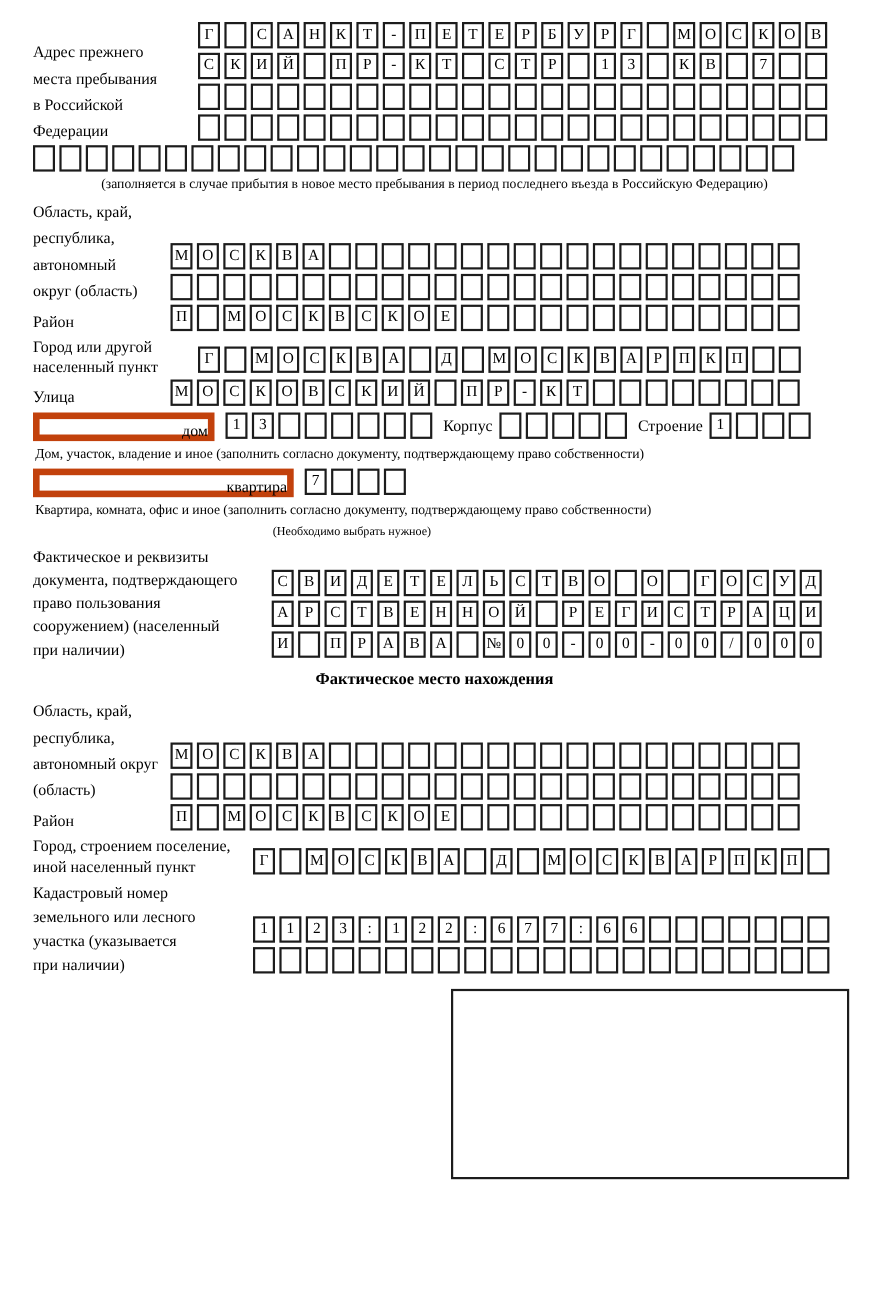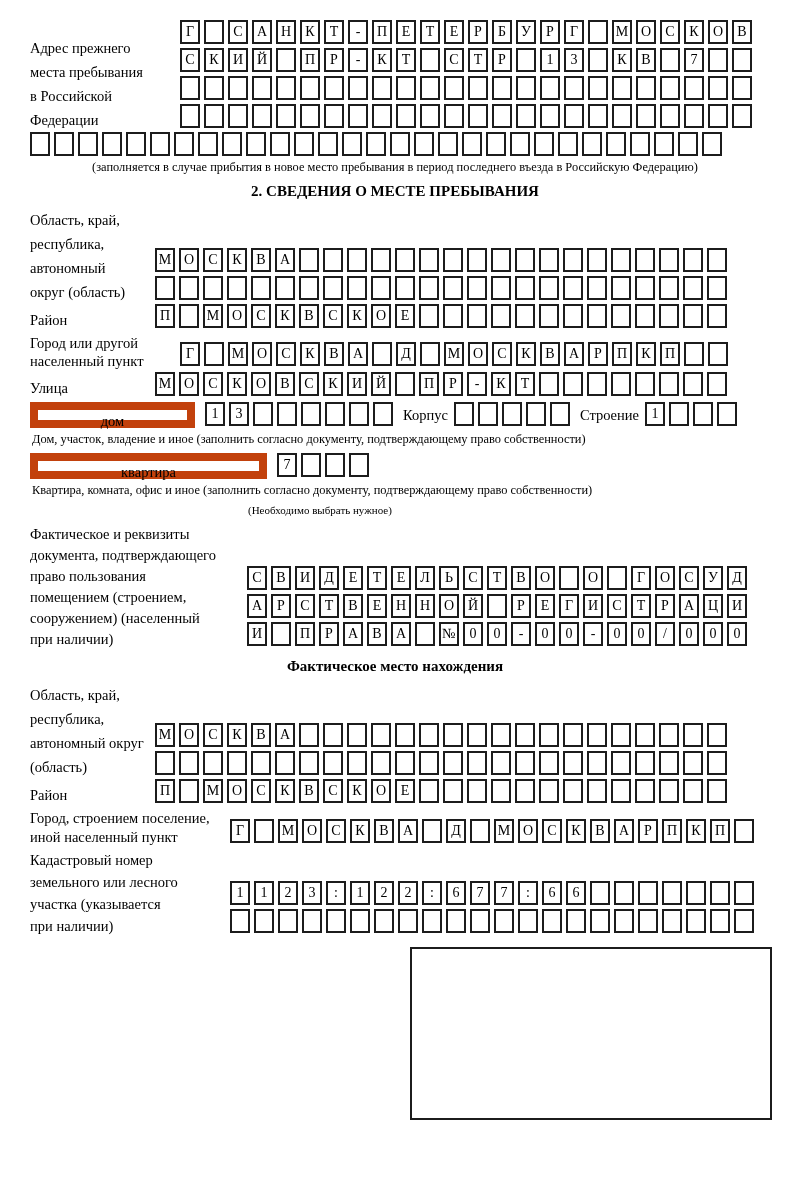--- a/index.html
+++ b/index.html
@@ -21,21 +21,21 @@
     display:inline-block; width:20px; height:24px; border:2px solid #1c1c1c;
     margin-right:4px; text-align:center; font-size:14px; line-height:20px;
     vertical-align:top;
   }
   .indent25 { margin-left:25px; }
   .note { text-align:center; font-size:12.4px; margin:2px 0 6px 0; }
   .sect-title { text-align:center; font-weight:bold; font-size:15px; margin:8px 0 8px 0; }
   .caption { font-size:12.4px; margin:1px 0 6px 2px; }
 
   .inline-box {
-    display:inline-block; border:8px solid #c2410c; height:26px; text-align:center;
+    display:inline-block; border:6px solid #c2410c; height:26px; text-align:right;
     font-size:14.5px; line-height:22px; vertical-align:top; margin-right:10px;
   }
   .dom-box { width:165px; }
   .kv-box { width:237px; }
   .inline-lbl { display:inline-block; font-size:14.5px; line-height:26px; vertical-align:top; margin:0 6px; }
 
   .chk {
     display:inline-block; width:22px; height:26px; border:2px solid #1c1c1c;
     text-align:center; font-size:14px; line-height:22px; vertical-align:top;
   }
@@ -66,21 +66,20 @@
     <div>
       <div class="cellrow"><span class="cell">Г</span><span class="cell"></span><span class="cell">С</span><span class="cell">А</span><span class="cell">Н</span><span class="cell">К</span><span class="cell">Т</span><span class="cell">-</span><span class="cell">П</span><span class="cell">Е</span><span class="cell">Т</span><span class="cell">Е</span><span class="cell">Р</span><span class="cell">Б</span><span class="cell">У</span><span class="cell">Р</span><span class="cell">Г</span><span class="cell"></span><span class="cell">М</span><span class="cell">О</span><span class="cell">С</span><span class="cell">К</span><span class="cell">О</span><span class="cell">В</span></div>
       <div class="cellrow"><span class="cell">С</span><span class="cell">К</span><span class="cell">И</span><span class="cell">Й</span><span class="cell"></span><span class="cell">П</span><span class="cell">Р</span><span class="cell">-</span><span class="cell">К</span><span class="cell">Т</span><span class="cell"></span><span class="cell">С</span><span class="cell">Т</span><span class="cell">Р</span><span class="cell"></span><span class="cell">1</span><span class="cell">3</span><span class="cell"></span><span class="cell">К</span><span class="cell">В</span><span class="cell"></span><span class="cell">7</span><span class="cell"></span><span class="cell"></span></div>
       <div class="cellrow"><span class="cell"></span><span class="cell"></span><span class="cell"></span><span class="cell"></span><span class="cell"></span><span class="cell"></span><span class="cell"></span><span class="cell"></span><span class="cell"></span><span class="cell"></span><span class="cell"></span><span class="cell"></span><span class="cell"></span><span class="cell"></span><span class="cell"></span><span class="cell"></span><span class="cell"></span><span class="cell"></span><span class="cell"></span><span class="cell"></span><span class="cell"></span><span class="cell"></span><span class="cell"></span><span class="cell"></span></div>
       <div class="cellrow"><span class="cell"></span><span class="cell"></span><span class="cell"></span><span class="cell"></span><span class="cell"></span><span class="cell"></span><span class="cell"></span><span class="cell"></span><span class="cell"></span><span class="cell"></span><span class="cell"></span><span class="cell"></span><span class="cell"></span><span class="cell"></span><span class="cell"></span><span class="cell"></span><span class="cell"></span><span class="cell"></span><span class="cell"></span><span class="cell"></span><span class="cell"></span><span class="cell"></span><span class="cell"></span><span class="cell"></span></div>
     </div>
   </div>
   <div class="cellrow"><span class="cell"></span><span class="cell"></span><span class="cell"></span><span class="cell"></span><span class="cell"></span><span class="cell"></span><span class="cell"></span><span class="cell"></span><span class="cell"></span><span class="cell"></span><span class="cell"></span><span class="cell"></span><span class="cell"></span><span class="cell"></span><span class="cell"></span><span class="cell"></span><span class="cell"></span><span class="cell"></span><span class="cell"></span><span class="cell"></span><span class="cell"></span><span class="cell"></span><span class="cell"></span><span class="cell"></span><span class="cell"></span><span class="cell"></span><span class="cell"></span><span class="cell"></span><span class="cell"></span></div>
   <div class="note">(заполняется в случае прибытия в новое место пребывания в период последнего въезда в Российскую Федерацию)</div>
 
-  <div class="sect-title">2. СВЕДЕНИЯ О МЕСТЕ ПРЕБЫВАНИЯ</div>
 
   <div class="frow">
     <div class="flabel w125">
         <div>Область, край,</div>
         <div>республика,</div>
         <div>автономный</div>
         <div>округ (область)</div>
       </div>
     <div>
       <div class="cellrow"><span class="cell">М</span><span class="cell">О</span><span class="cell">С</span><span class="cell">К</span><span class="cell">В</span><span class="cell">А</span><span class="cell"></span><span class="cell"></span><span class="cell"></span><span class="cell"></span><span class="cell"></span><span class="cell"></span><span class="cell"></span><span class="cell"></span><span class="cell"></span><span class="cell"></span><span class="cell"></span><span class="cell"></span><span class="cell"></span><span class="cell"></span><span class="cell"></span><span class="cell"></span><span class="cell"></span><span class="cell"></span></div>
@@ -116,21 +115,20 @@
   </div>
   <div class="caption">Квартира, комната, офис и иное (заполнить согласно документу, подтверждающему право собственности)</div>
 
   <div class="choose-note">(Необходимо выбрать нужное)</div>
 
   <div class="frow mb6">
     <div class="flabel w217" style="line-height:21px;">
         <div>Фактическое и реквизиты</div>
         <div>документа, подтверждающего</div>
         <div>право пользования</div>
-        <div>помещением (строением,</div>
         <div>сооружением) (населенный</div>
         <div>при наличии)</div>
       </div>
     <div>
       <div class="cellrow"><span class="cell">С</span><span class="cell">В</span><span class="cell">И</span><span class="cell">Д</span><span class="cell">Е</span><span class="cell">Т</span><span class="cell">Е</span><span class="cell">Л</span><span class="cell">Ь</span><span class="cell">С</span><span class="cell">Т</span><span class="cell">В</span><span class="cell">О</span><span class="cell"></span><span class="cell">О</span><span class="cell"></span><span class="cell">Г</span><span class="cell">О</span><span class="cell">С</span><span class="cell">У</span><span class="cell">Д</span></div>
       <div class="cellrow"><span class="cell">А</span><span class="cell">Р</span><span class="cell">С</span><span class="cell">Т</span><span class="cell">В</span><span class="cell">Е</span><span class="cell">Н</span><span class="cell">Н</span><span class="cell">О</span><span class="cell">Й</span><span class="cell"></span><span class="cell">Р</span><span class="cell">Е</span><span class="cell">Г</span><span class="cell">И</span><span class="cell">С</span><span class="cell">Т</span><span class="cell">Р</span><span class="cell">А</span><span class="cell">Ц</span><span class="cell">И</span></div>
       <div class="cellrow"><span class="cell">И</span><span class="cell"></span><span class="cell">П</span><span class="cell">Р</span><span class="cell">А</span><span class="cell">В</span><span class="cell">А</span><span class="cell"></span><span class="cell">№</span><span class="cell">0</span><span class="cell">0</span><span class="cell">-</span><span class="cell">0</span><span class="cell">0</span><span class="cell">-</span><span class="cell">0</span><span class="cell">0</span><span class="cell">/</span><span class="cell">0</span><span class="cell">0</span><span class="cell">0</span></div>
     </div>
   </div>
 

